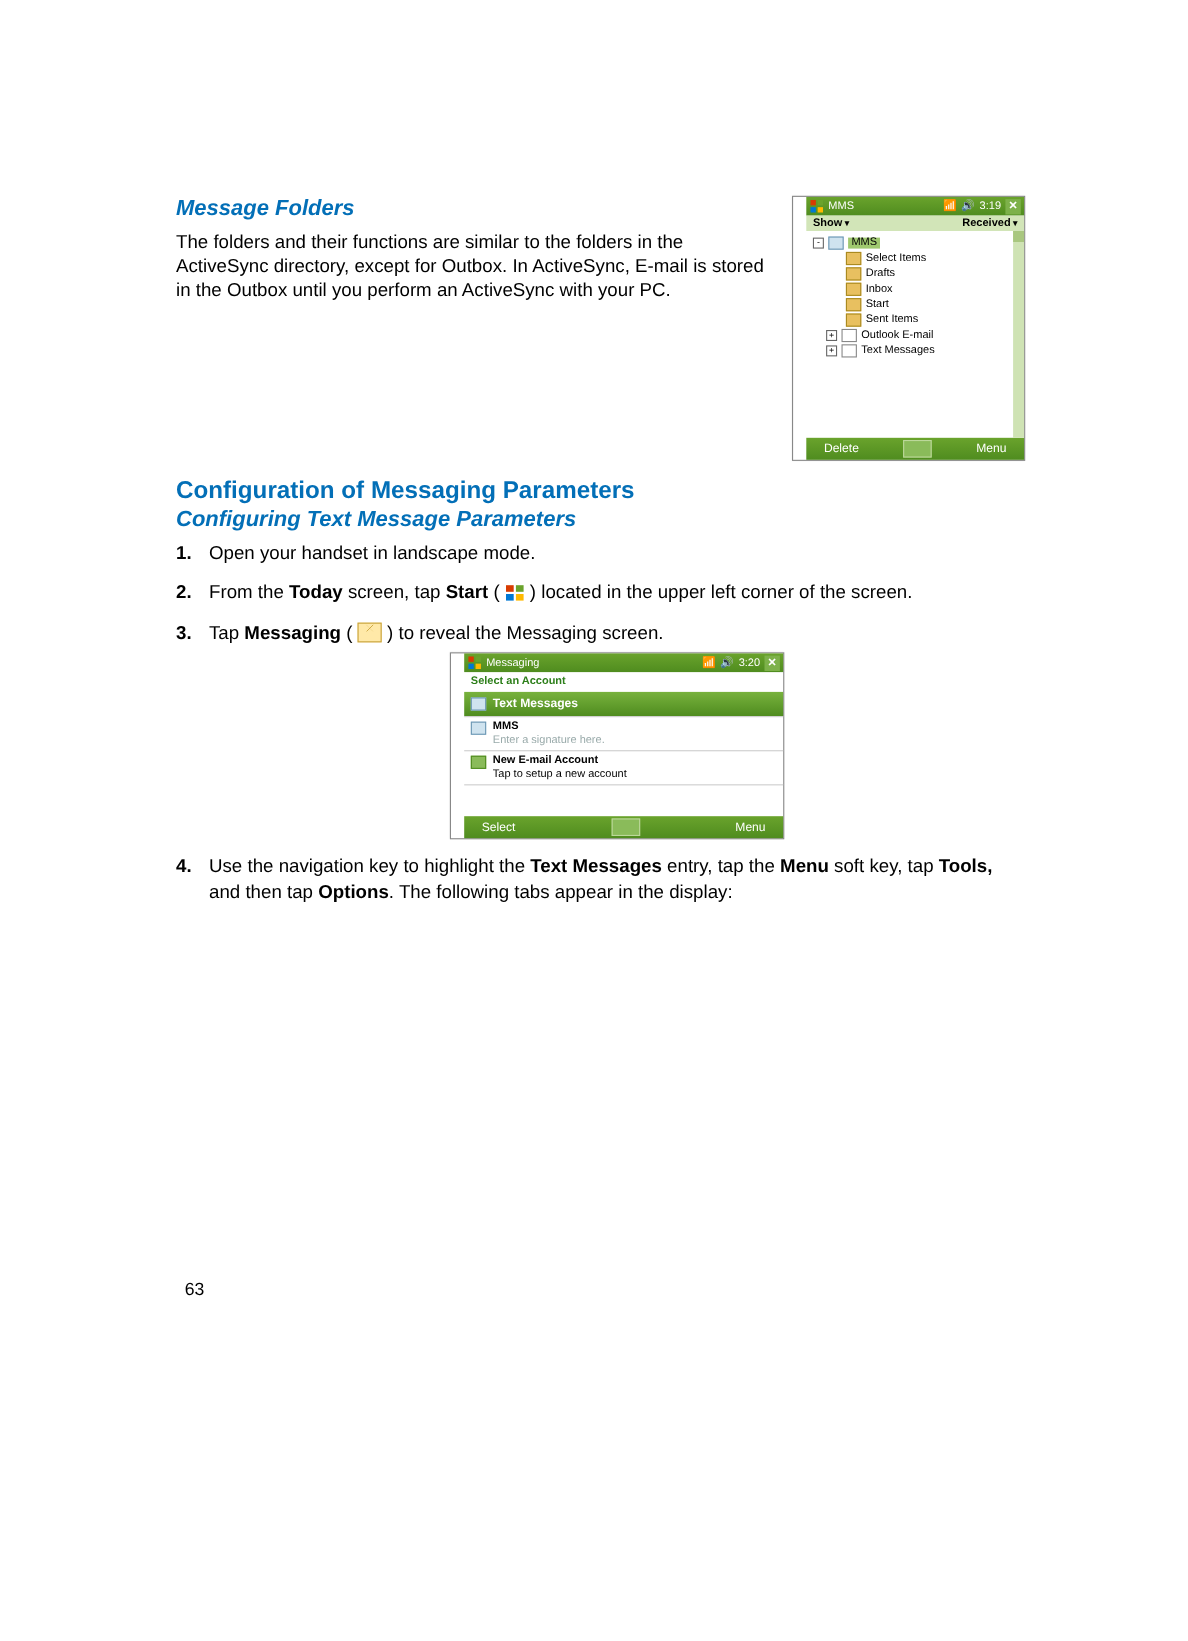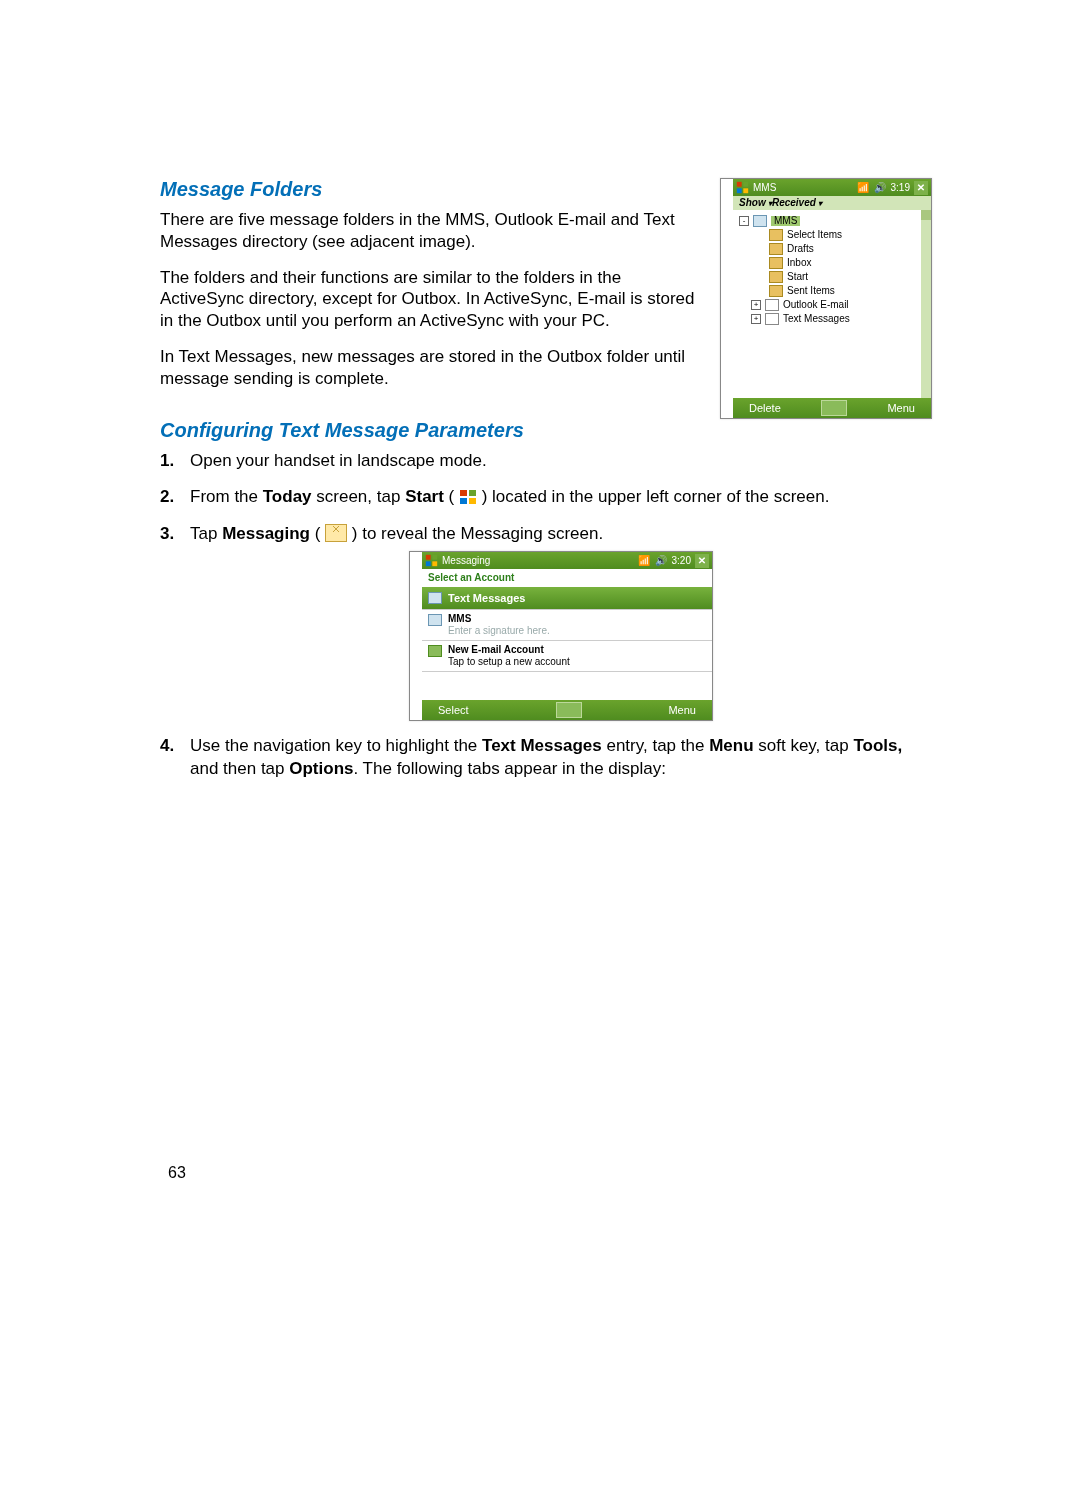--- a/index.html
+++ b/index.html
@@ -81,23 +81,23 @@
   .shot-icon {
     display: inline-flex; align-items: center; justify-content: center;
     width: 13px; height: 13px;
   }
   .close-x {
     background:#7db14a; width:14px;height:14px;
     display:inline-flex;align-items:center;justify-content:center;
     font-weight:bold;
   }
   .shot-subbar {
-    display:flex; 
+    display:flex; justify-content:space-between;
     background:#d2e5b8; padding:2px 6px;
-    font-weight:bold; font-size:10px;font-style:italic;
+    font-weight:bold; font-size:10px;
   }
   .shot-subbar span::after { content:" ▾"; font-size:8px;}
   .shot-body {
     height: 180px;
     padding: 4px 6px;
     position: relative;
   }
   .tree-row {
     display:flex; align-items:center; gap:4px; padding:1px 0 1px 0;
     font-size:10px;
@@ -160,23 +160,21 @@
   }
 </style>
 </head>
 <body>
 
 <div class="page">
 
   <div class="toprow">
     <div class="toptext">
       <div class="h-sub-blue-italic">Message Folders</div>
-      <p>There are five message folders in the MMS, Outlook E-mail and Text Messages directory (see adjacent image).</p>
       <p>The folders and their functions are similar to the folders in the ActiveSync directory, except for Outbox. In ActiveSync, E-mail is stored in the Outbox until you perform an ActiveSync with your PC.</p>
-      <p>In Text Messages, new messages are stored in the Outbox folder until message sending is complete.</p>
     </div>
 
     <div class="shot shot1">
       <div class="shot-bar">
         <span class="shot-icon">
           <svg viewBox="0 0 16 16">
               <rect x="1" y="1" width="6" height="6" fill="#d83b01"></rect>
               <rect x="9" y="1" width="6" height="6" fill="#6aa32c"></rect>
               <rect x="1" y="9" width="6" height="6" fill="#0078d4"></rect>
               <rect x="9" y="9" width="6" height="6" fill="#ffb900"></rect>
@@ -232,20 +230,21 @@
         <div class="scroll-rail"></div>
       </div>
       <div class="shot-softbar">
         <span>Delete</span>
         <span class="mid"></span>
         <span>Menu</span>
       </div>
     </div>
   </div>
 
+  <div class="h-section-blue">Configuration of Messaging Parameters</div>
   <div class="h-sub-blue-italic">Configuring Text Message Parameters</div>
 
   <ol class="ol">
     <li>
       <span class="num">1.</span>
       <span>Open your handset in landscape mode.</span>
     </li>
     <li>
       <span class="num">2.</span>
       <span>From the </span><b>Today</b><span> screen, tap </span><b>Start</b><span> ( </span><span class="start-flag"><svg viewBox="0 0 18 16">

